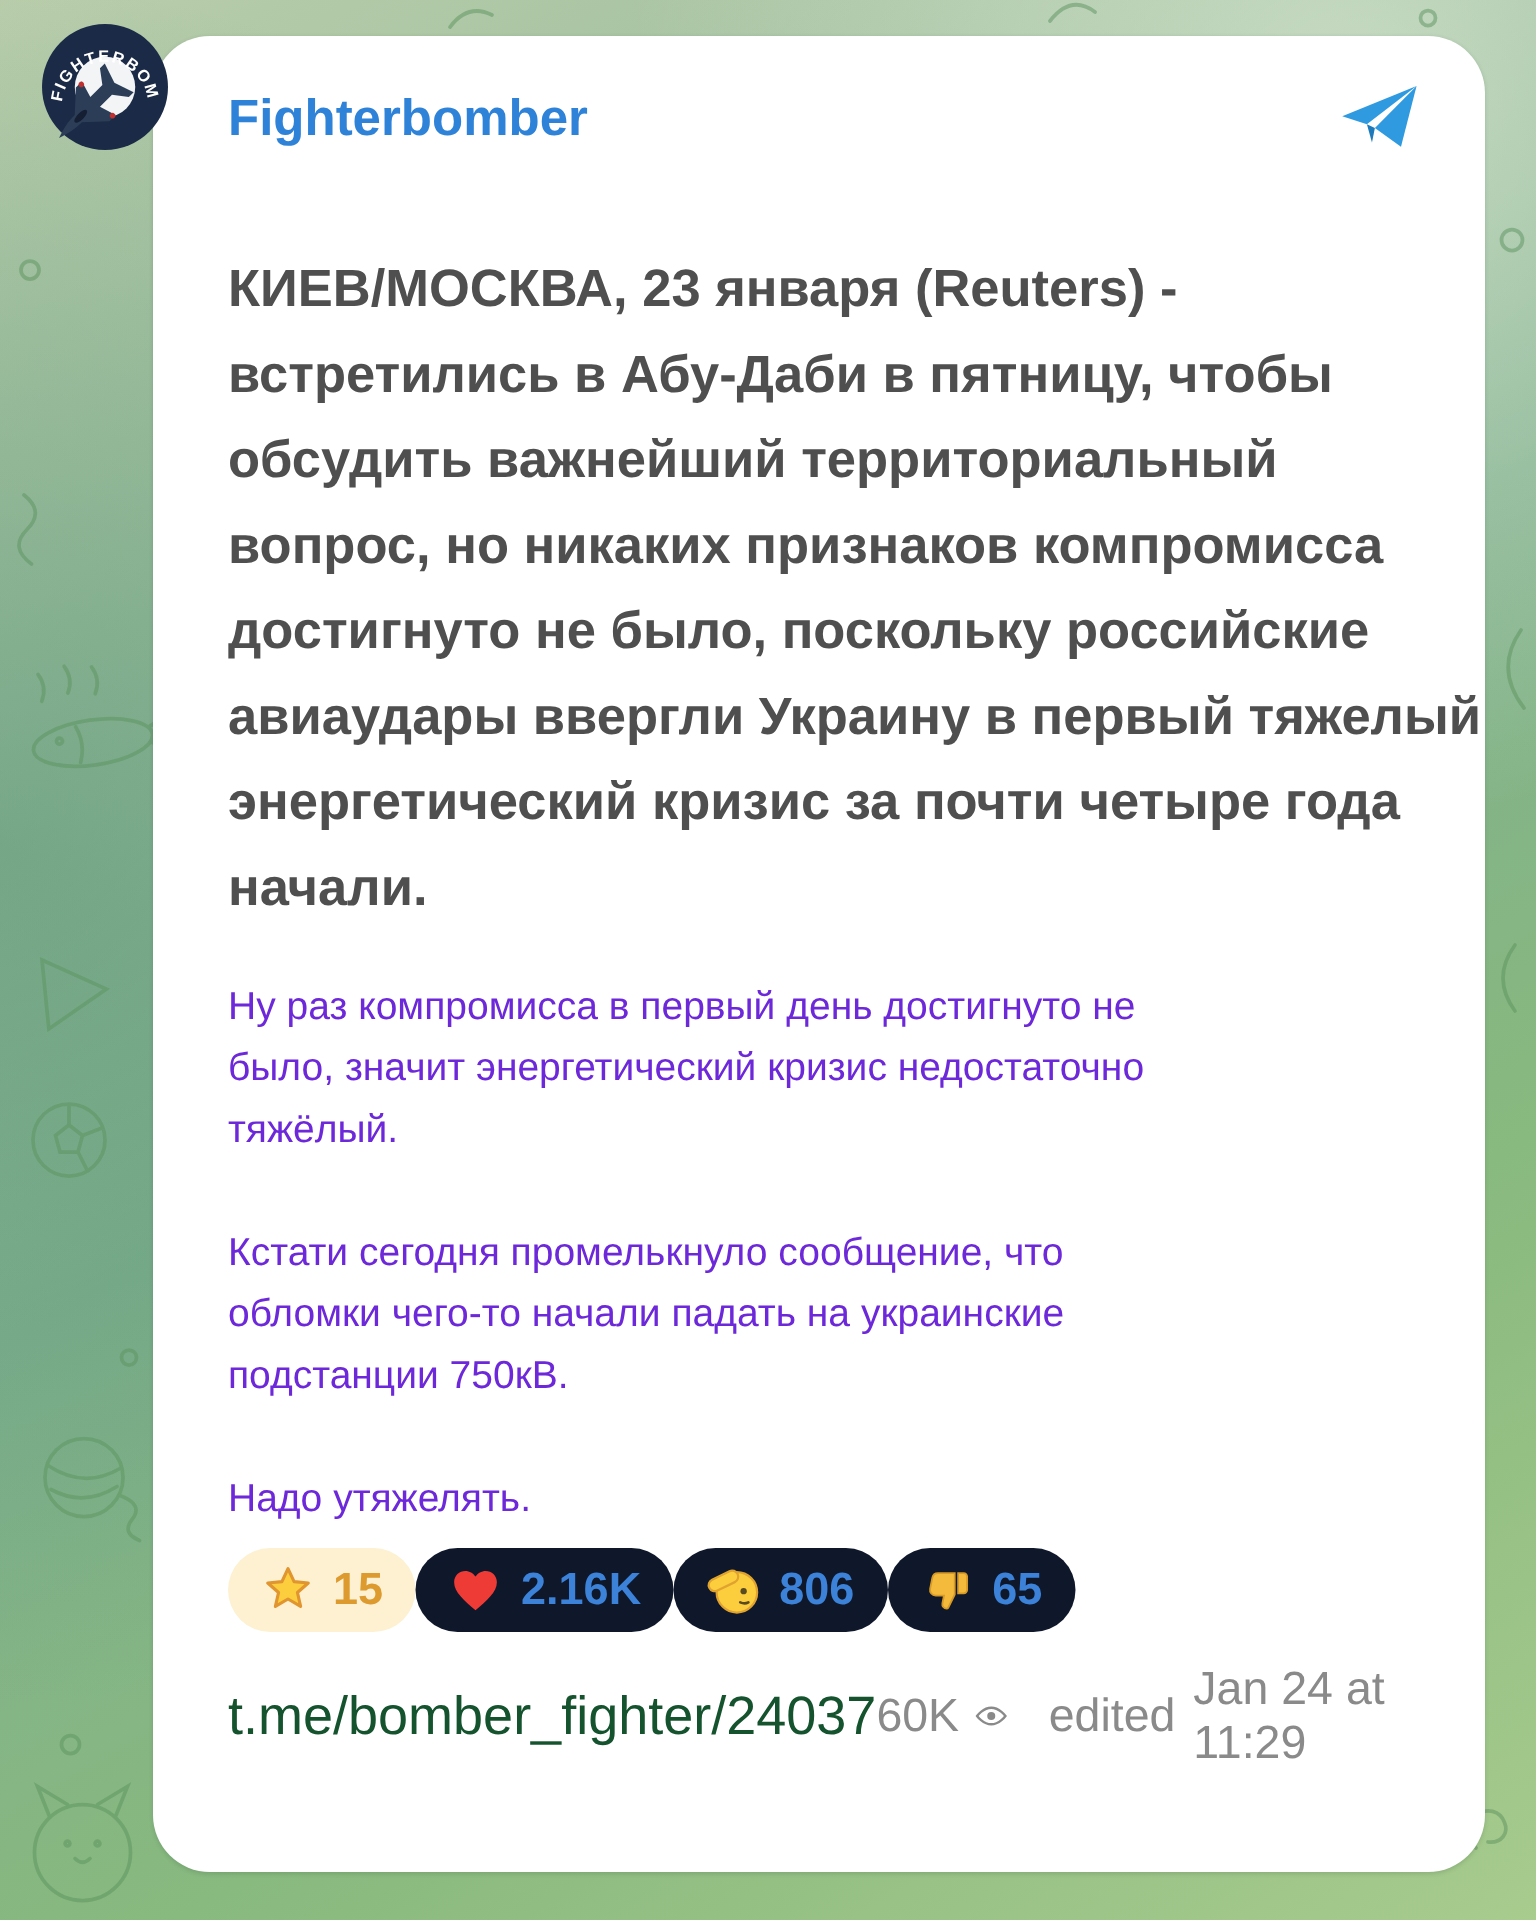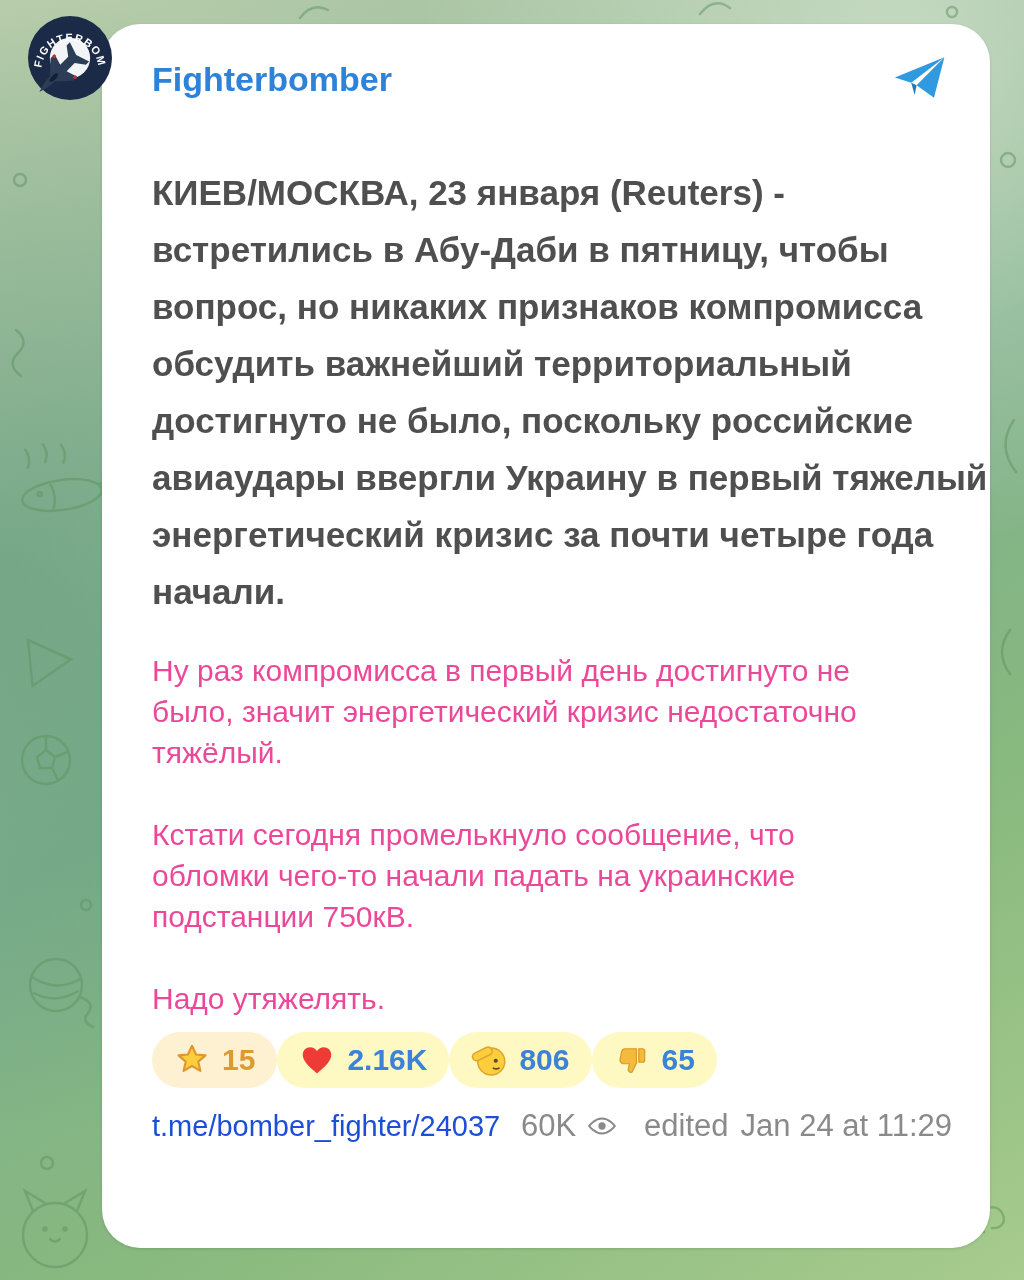--- a/index.html
+++ b/index.html
@@ -19,36 +19,36 @@
     padding:26px 38px 0 50px;
     box-shadow:0 1px 3px rgba(40,70,50,.18);
   }
   .avatar { position:absolute; left:28px; top:16px; width:84px; height:84px; z-index:2; cursor:pointer; }
   .avatar svg { overflow:visible; }
   .hdr { display:flex; align-items:center; height:58px; }
   .hdr-name { font-size:34px; font-weight:bold; color:#2e82d8; cursor:pointer; }
   .hdr-plane { width:58px; height:58px; margin-left:auto; margin-right:4px; cursor:pointer; }
   .quote { margin-top:56px; color:#4f4f4f; font-size:35px; line-height:57px; }
   .quote .ln { white-space:nowrap;font-weight:bold; }
-  .body-txt { margin-top:30px; color:#ec4899; font-size:30px; line-height:41px; }
+  .body-txt { margin-top:30px; color:#6d28d9; font-size:26px; line-height:41px; }
   .para { margin-top:41px; }
   .para:first-child { margin-top:0; }
   .para .ln { white-space:nowrap; }
   .reactions { margin-top:13px; display:flex; align-items:center; }
   .pill {
     display:inline-flex; align-items:center; gap:12px;
     height:56px; padding:0 22px; border-radius:28px;
-    background:#fef9c3; cursor:pointer;
+    background:#0f172a; cursor:pointer;
   }
   .pill.gold { background:#fdf1d2; }
   .pill .emoji { width:36px; height:36px; flex:0 0 auto; }
   .pill .count { font-size:30px; font-weight:bold; color:#3b82d8; }
   .pill.gold .count { color:#dd9a2f; }
   .foot { margin-top:20px; display:flex; align-items:center; }
-  .foot-link { font-size:29px; color:#1d4ed8; cursor:pointer; }
+  .foot-link { font-size:36px; color:#14532d; cursor:pointer; }
   .foot-meta { margin-left:auto; display:flex; align-items:center; color:#8a8a8a; font-size:31px; }
   .foot-views { margin-right:10px; }
   .foot-eye { width:32px; height:24px; margin-right:26px; }
   .foot-edited { margin-right:12px; }
 </style>
 </head>
 <body>
 
 <svg class="doodles" viewBox="0 0 1024 1280" fill="none" stroke="#5d945f" stroke-width="2.5" stroke-linecap="round" opacity="0.5">
   <g>
@@ -127,22 +127,22 @@
     <svg class="hdr-plane" viewBox="0 0 24 24">
       <polygon points="22.5,3 2,11.4 8.8,13.6" fill="#2f9ae0"></polygon>
       <polygon points="22.5,3 11,14.6 18.2,19.8" fill="#2f9ae0"></polygon>
       <polygon points="8.8,13.6 11,14.6 10.2,18.6" fill="#1e7ab8"></polygon>
     </svg>
   </div>
 
   <div class="quote">
     <div class="ln">КИЕВ/МОСКВА, 23 января (Reuters) -</div>
     <div class="ln">встретились в Абу-Даби в пятницу, чтобы</div>
+    <div class="ln">обсудить важнейший территориальный</div>
     <div class="ln">вопрос, но никаких признаков компромисса</div>
-    <div class="ln">обсудить важнейший территориальный</div>
     <div class="ln">достигнуто не было, поскольку российские</div>
     <div class="ln">авиаудары ввергли Украину в первый тяжелый</div>
     <div class="ln">энергетический кризис за почти четыре года</div>
     <div class="ln">начали.</div>
   </div>
 
   <div class="body-txt">
     <div class="para">
       <div class="ln">Ну раз компромисса в первый день достигнуто не</div>
       <div class="ln">было, значит энергетический кризис недостаточно</div>

